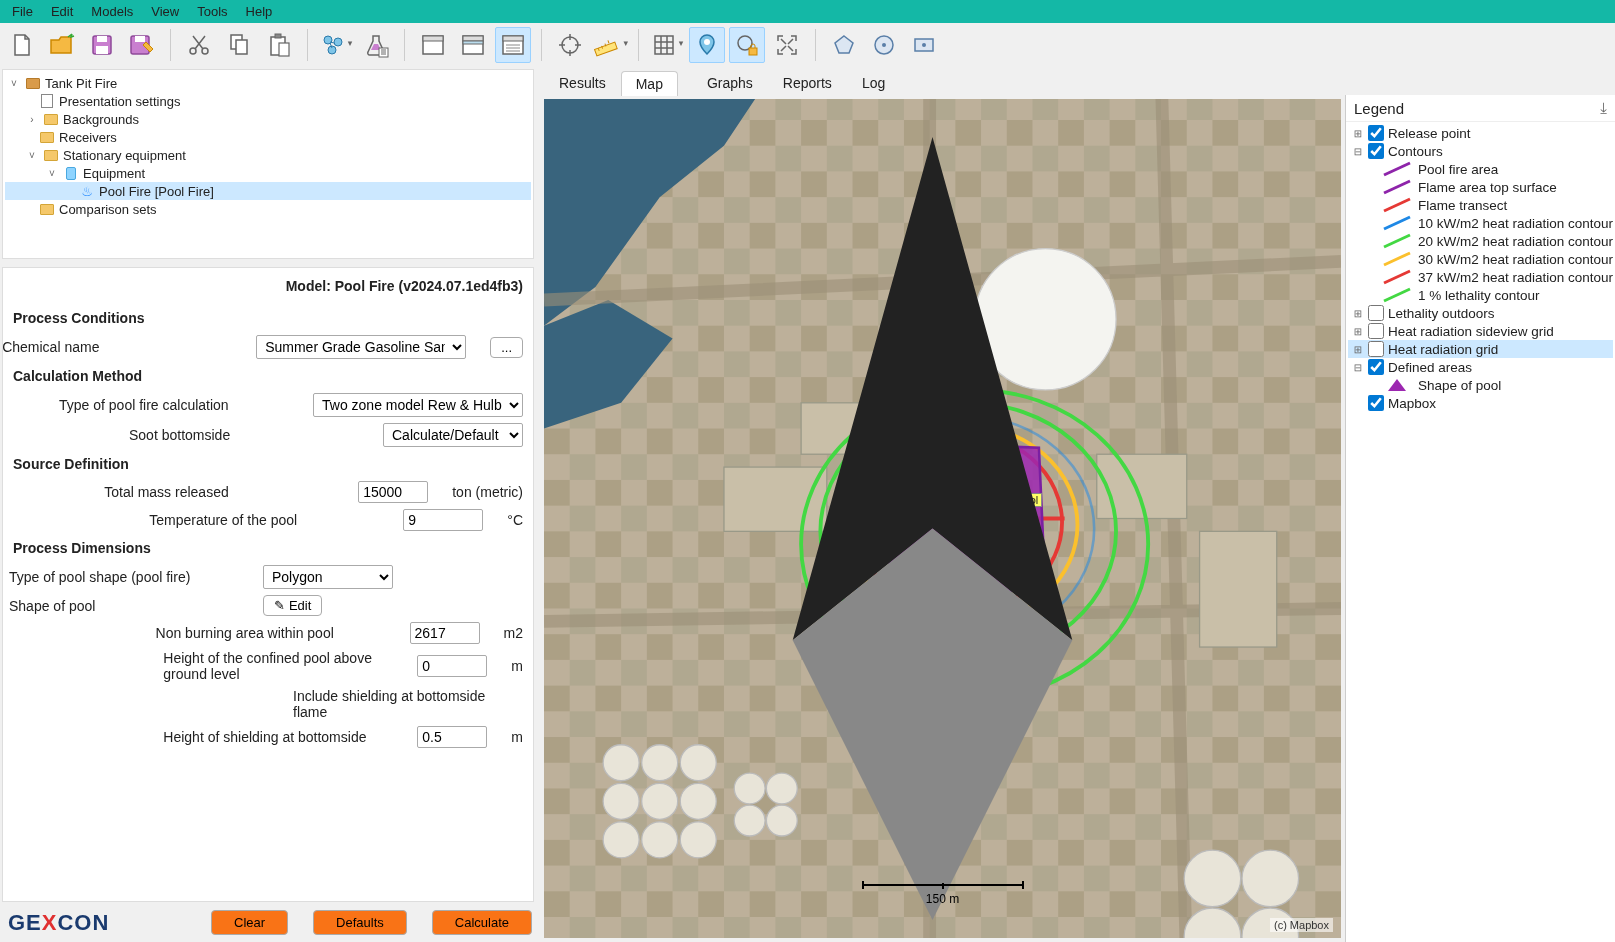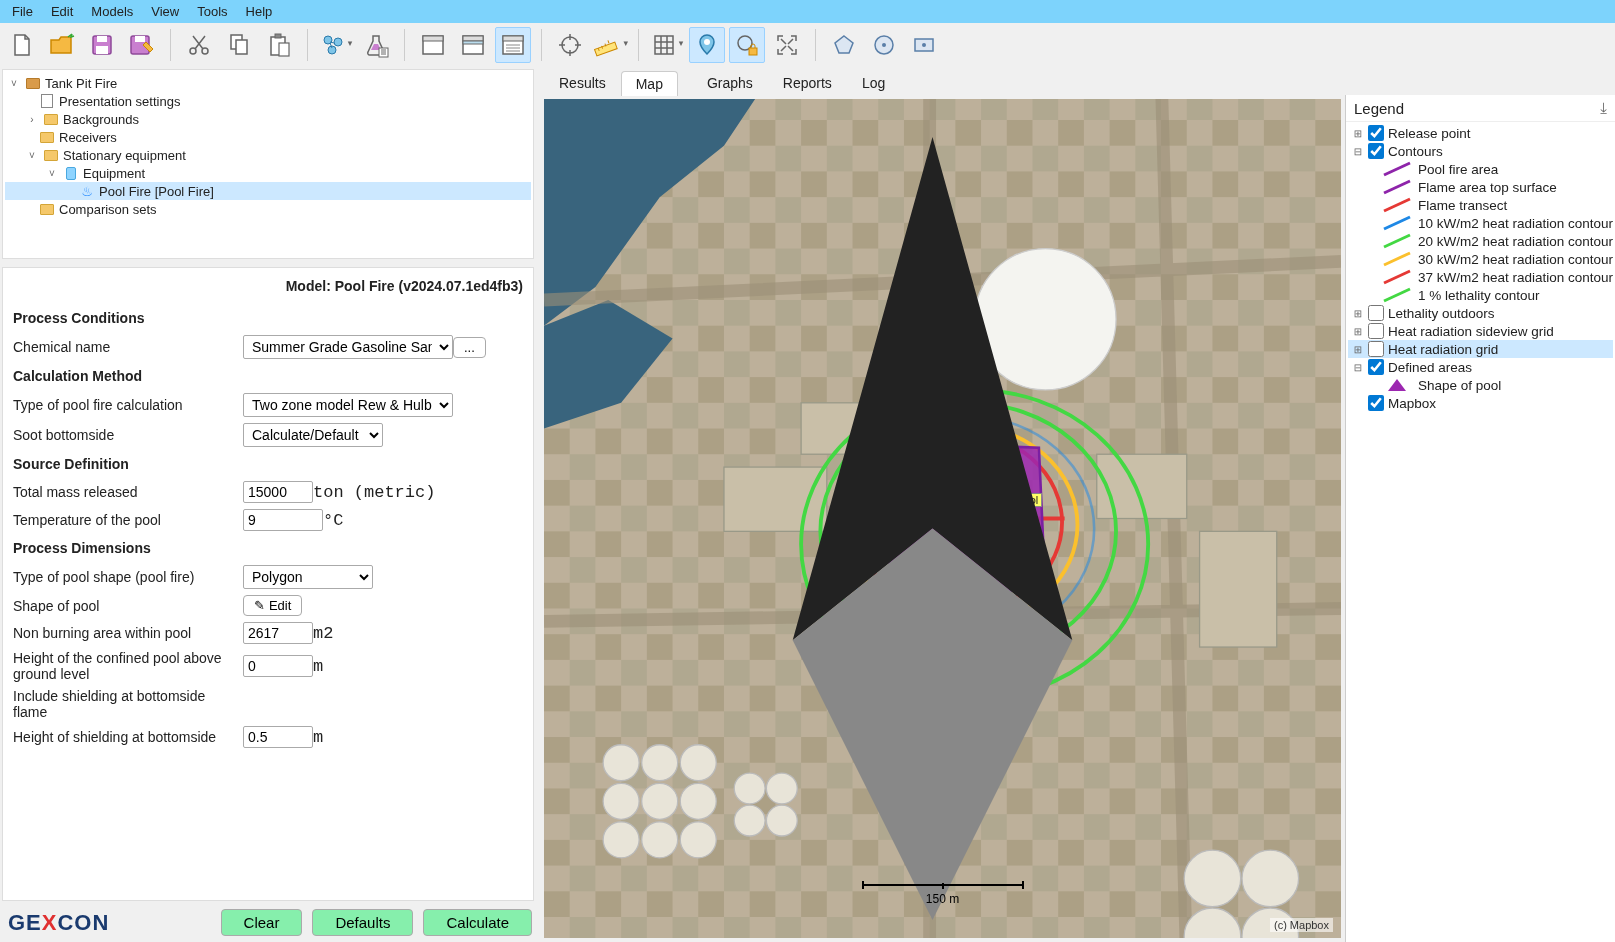--- a/index.html
+++ b/index.html
@@ -1,20 +1,20 @@
 <!DOCTYPE html>
 <html><head>
 <meta charset="utf-8">
 <style>
 * { box-sizing: border-box; margin: 0; padding: 0; font-family: "Segoe UI", Arial, sans-serif; }
 body { background: #f0f0f0; font-size: 13px; color: #222; }
 .app { display: flex; flex-direction: column; height: 942px; width: 1615px; }
 
 
-.menubar { display: flex; gap: 2px; padding: 2px 4px; background: #7dd3fc; font-size: 13px; }
+.menubar { display: flex; gap: 2px; padding: 2px 4px; background: #14b8a6; font-size: 13px; }
 .menubar span { padding: 2px 8px; cursor: pointer; }
 
 
 .toolbar { display: flex; align-items: center; gap: 4px; padding: 4px 4px; background: #f0f0f0; }
 .tool { width: 36px; height: 36px; display:flex; align-items:center; justify-content:center; border-radius:2px; cursor:pointer; }
 .tool.active { background:#cce8ff; border:1px solid #99d1ff; }
 .sep { width:1px; height:32px; background:#ccc; margin:0 6px; }
 .drop::after { content:"▾"; font-size:9px; color:#666; margin-left:2px; position:relative; top:-2px; }
 
 
@@ -26,37 +26,37 @@
 .tree { background:#fff; border:1px solid #ddd; margin:2px 6px 2px 2px; padding:4px 2px; height:190px; overflow:auto; font-size:13px; }
 .tree-row { display:flex; align-items:center; gap:4px; padding:1px 2px; cursor:pointer; white-space:nowrap; }
 .tree-row.selected { background:#cce8ff; }
 .expander { width:14px; text-align:center; color:#666; font-size:10px; }
 .tree-icon { width:16px; height:16px; display:inline-flex; align-items:center; justify-content:center; }
 
 
 .form-panel { flex:1; background:#fff; border:1px solid #ddd; margin:6px 6px 2px 2px; padding:6px 10px 0 10px; overflow-y:auto; position:relative; }
 .model-label { text-align:right; font-weight:bold; padding:4px 0 10px 0; font-size:14px; }
 .section-head { font-weight:bold; font-size:14px; padding:6px 0 6px 0; border-bottom:0; }
-.field-row { display:flex; align-items:center; gap:0; padding:3px 0; }
+.field-row { display:flex; align-items:center; gap:24px; padding:3px 0;justify-content:flex-end; }
 .field-label { flex: 0 0 230px; font-size:14px; }
-.field-unit { font-size:17px;font-family:Liberation Mono, monospace; }
+.field-unit { font-size:14px; }
 select, input[type=text] { border:1px solid #aaa; border-radius:2px; padding:2px 4px; font-size:14px; background:#fff; width:100%; }
 select.wide, input.wide { width:210px; }
 select.med { width:140px; }
 input.num { width:80px; }
 .btn-small { border:1px solid #aaa; background:#fff; border-radius:4px; padding:2px 10px; font-size:13px; cursor:pointer; }
 .btn-edit { display:inline-flex; align-items:center; gap:4px; }
 .highlight { background:#ffffb0; }
 
 
-.bottom-bar { display:flex; align-items:flex-end; padding:6px 8px; gap:10px; background:#f0f0f0; }
+.bottom-bar { display:flex; align-items:flex-start; padding:6px 8px; gap:25px; background:#f0f0f0; }
 .logo { font-size:22px; font-weight:600; letter-spacing:1px; color:#1a3a6e; }
 .logo .x { color:#e03030; }
 .bottom-bar .spacer { flex:1; }
-.btn { border:1px solid #aaa; background:#86efac; border-radius:4px; padding:4px 22px; font-size:15px; cursor:pointer; }
+.btn { border:1px solid #aaa; background:#f97316; border-radius:4px; padding:4px 22px; font-size:13px; cursor:pointer; }
 
 
 .tabs { display:flex; align-items:flex-end; background:#f0f0f0; height:28px; padding-left:4px; gap:0; }
 .tab { padding:4px 14px; font-size:14px; cursor:pointer; border:1px solid transparent; border-bottom:none; border-radius:4px 4px 0 0; }
 .tab.active { background:#fff; border-color:#ccc; position:relative; top:1px; }
 .tab-sep { width:14px; }
 
 
 .map-area { flex:1; display:flex; overflow:hidden; }
 .map-canvas { flex:1; position:relative; background:#555; margin:4px; }

